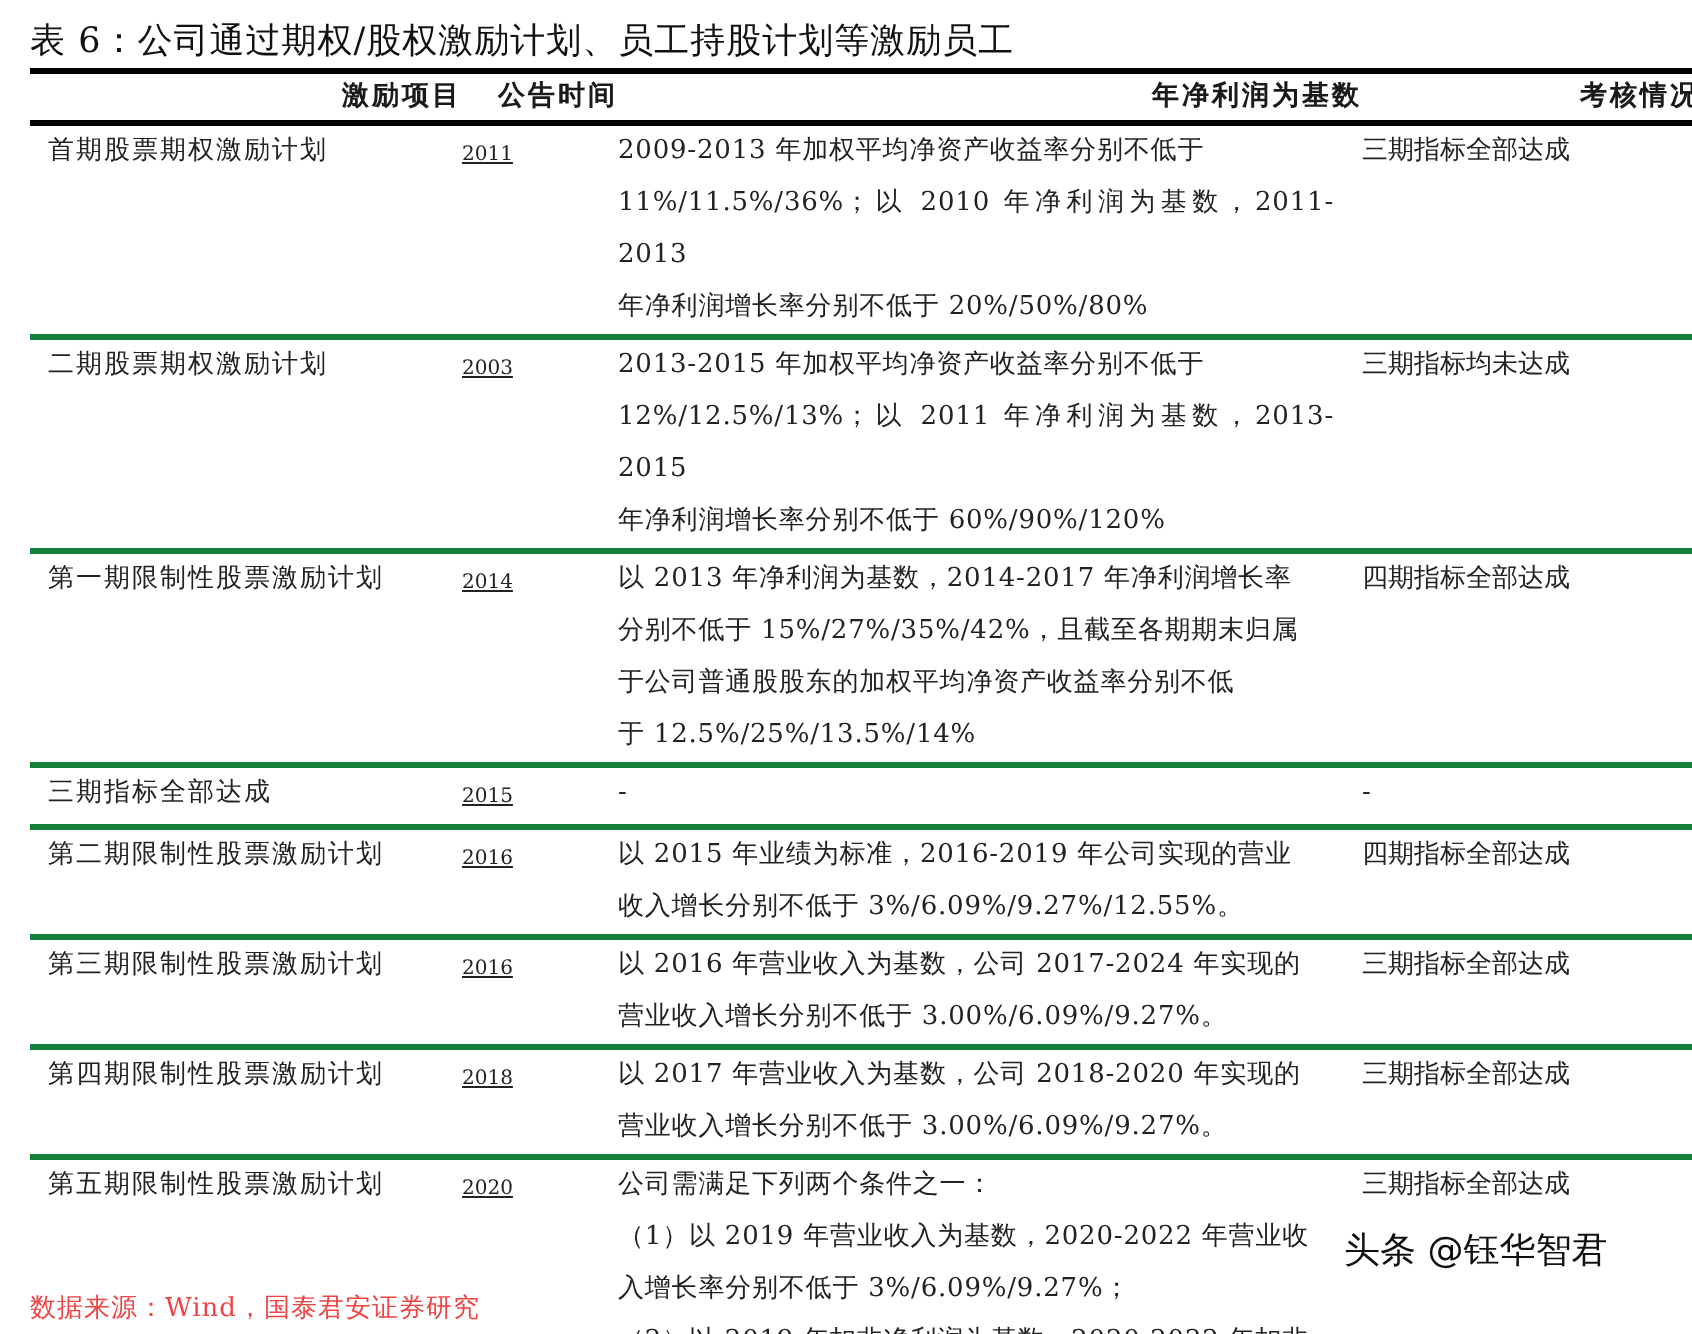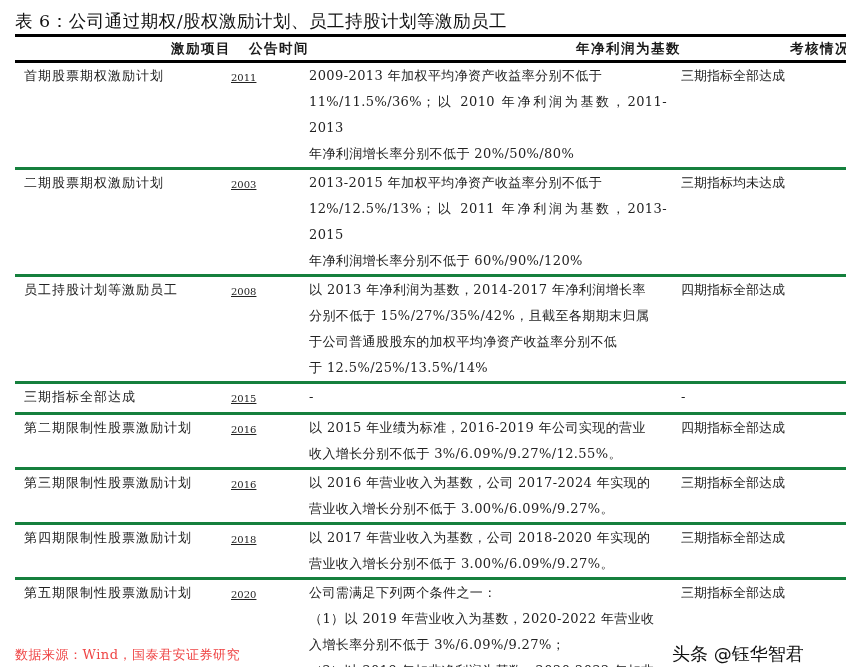--- a/index.html
+++ b/index.html
@@ -36,21 +36,21 @@
   .tbl td.c1 { letter-spacing: 1px; padding-top: 0; }
   .tbl td.c2 { padding-top: 2px; font-size: 10px; text-decoration: underline; }
   .tbl th.c2 { padding-left: 0; }
   .crit { display: block; text-align: justify; letter-spacing: 0.4px; padding-right: 14px; }
   .crit-line { display: block; }
   .source {
     position: absolute; left: 15px; top: 645px; font-size: 13px; line-height: 20px;
     color: #ef4444; letter-spacing: 0.5px;
   }
   .watermark {
-    position: absolute; left: 672px; top: 642px; font-size: 18px; line-height: 24px;
+    position: absolute; left: 672px; top: 614px; font-size: 18px; line-height: 24px;
     font-family: "DejaVu Sans", sans-serif; color: #111; letter-spacing: 0px;
     background: transparent; white-space: nowrap;
     text-shadow: 0 0 1px #fff, 1px 1px 0 #fff;
   }
 </style>
 </head>
 <body>
 
 <div class="title">表 6：公司通过期权/股权激励计划、员工持股计划等激励员工</div>
 
@@ -82,22 +82,22 @@
         <td class="c3">
           <span class="crit">
             <span class="crit-line">2013-2015 年加权平均净资产收益率分别不低于</span>
             <span class="crit-line">12%/12.5%/13%；以 2011 年净利润为基数，2013-2015</span>
             <span class="crit-line">年净利润增长率分别不低于 60%/90%/120%</span>
           </span>
         </td>
         <td class="c4">三期指标均未达成</td>
       </tr>
       <tr>
-        <td class="c1">员工持股计划等激励员工</td>
-        <td class="c2">2008</td>
+        <td class="c1">第一期限制性股票激励计划</td>
+        <td class="c2">2014</td>
         <td class="c3">
           <span class="crit">
             <span class="crit-line">以 2013 年净利润为基数，2014-2017 年净利润增长率</span>
             <span class="crit-line">分别不低于 15%/27%/35%/42%，且截至各期期末归属</span>
             <span class="crit-line">于公司普通股股东的加权平均净资产收益率分别不低</span>
             <span class="crit-line">于 12.5%/25%/13.5%/14%</span>
           </span>
         </td>
         <td class="c4">四期指标全部达成</td>
       </tr>

